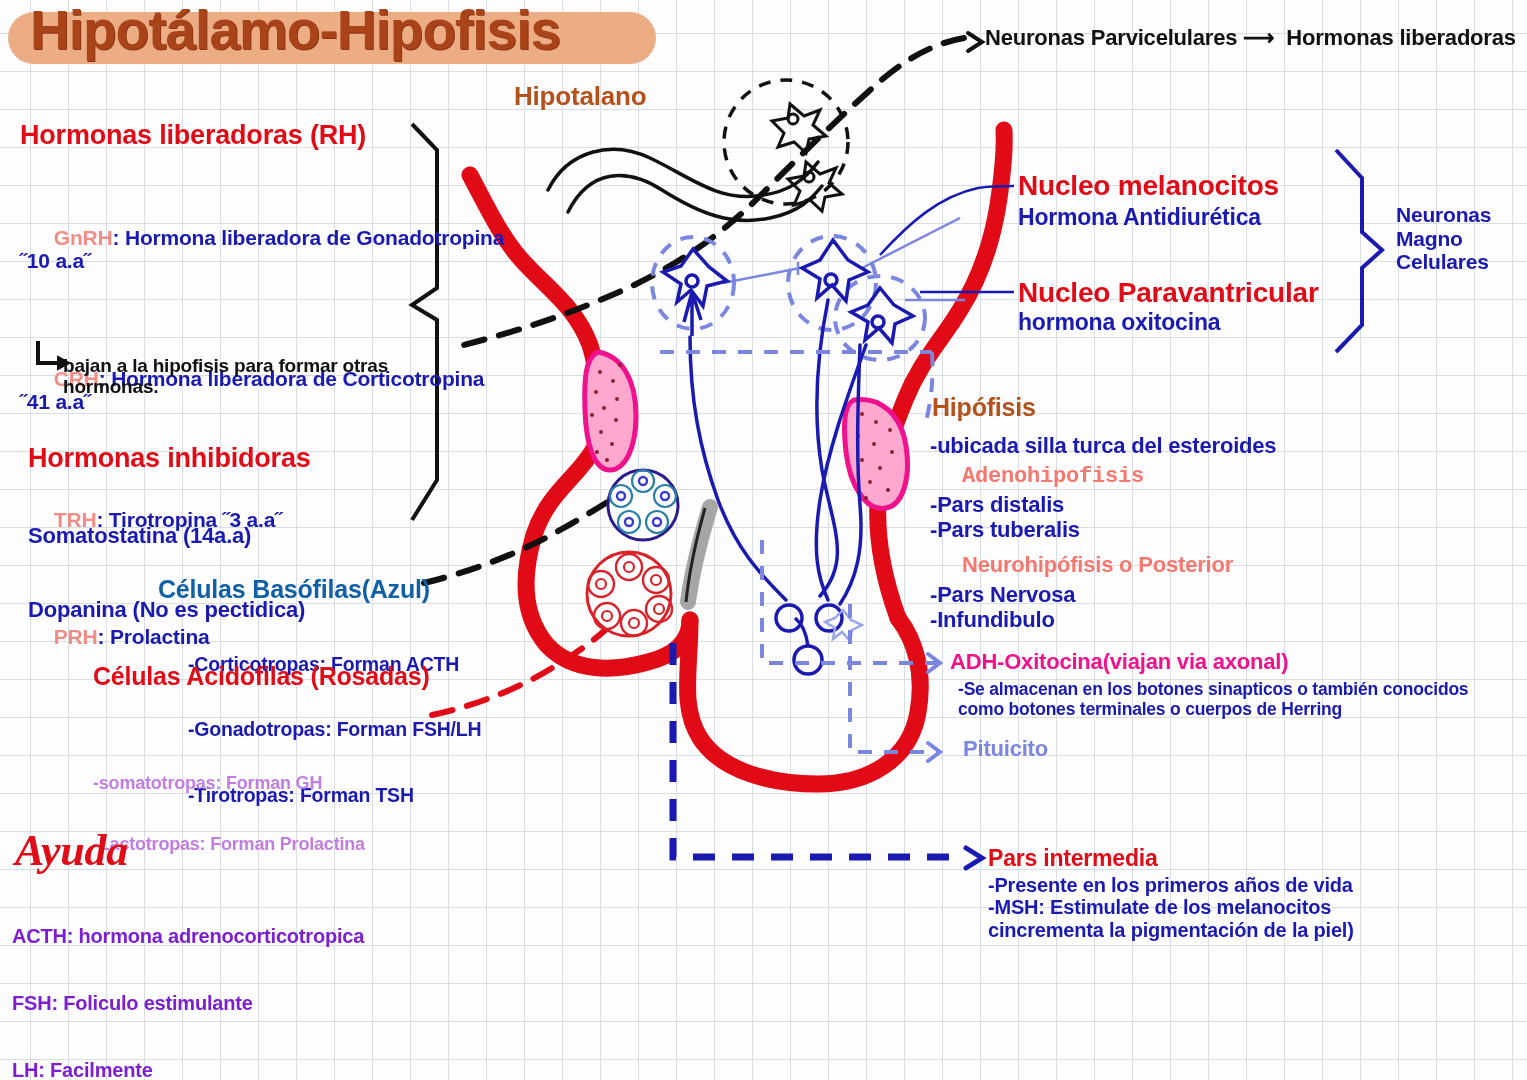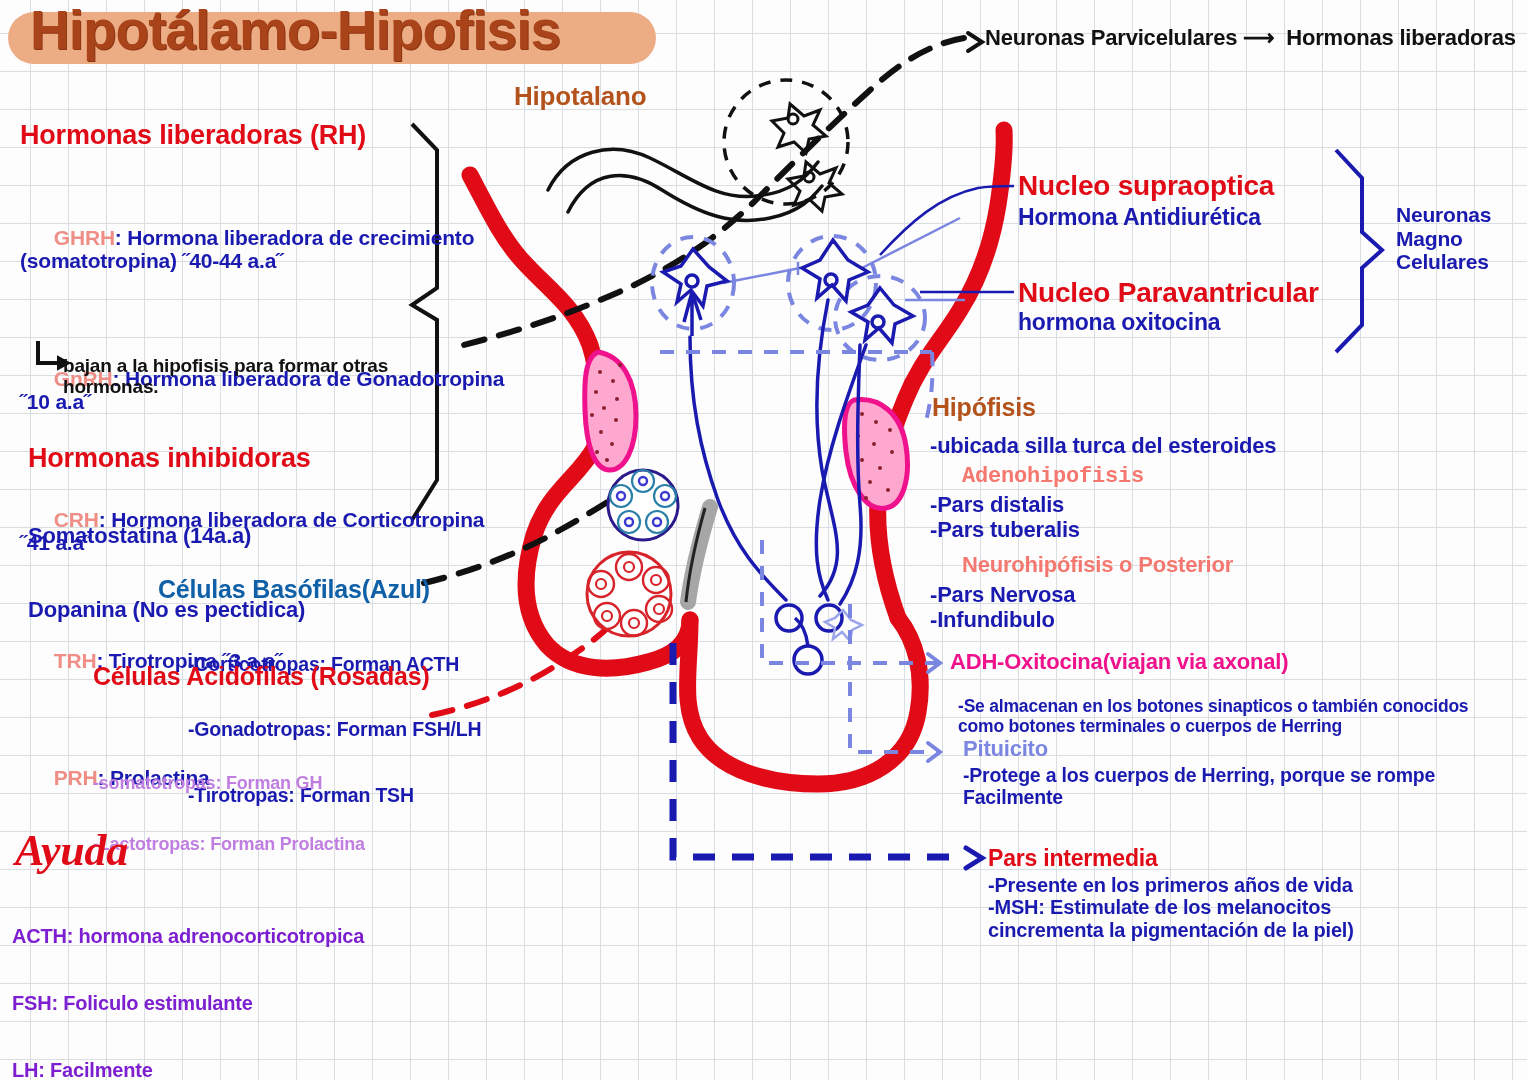--- a/index.html
+++ b/index.html
@@ -95,21 +95,21 @@
   #para-sub    { left: 1018px; top: 310px; font-size: 23px; }
   #magno-lbl   { left: 1396px; top: 203px; font-size: 21px; }
 
   #hipo-list-1 { left: 930px; top: 434px; font-size: 22px; }
   #adeno-lbl   { left: 962px; top: 465px; font-size: 22px; font-family: Liberation Mono, monospace; }
   #hipo-list-2 { left: 930px; top: 493px; font-size: 22px; }
   #neuro-lbl   { left: 962px; top: 553px; font-size: 22px; }
   #hipo-list-3 { left: 930px; top: 583px; font-size: 22px; }
 
   #adh-title   { left: 950px; top: 650px; font-size: 22px; }
-  #adh-sub     { left: 958px; top: 680px; font-size: 17.5px; margin-top: 17px; }
+  #adh-sub     { left: 958px; top: 680px; font-size: 17.5px; }
   #pitu-title  { left: 963px; top: 737px; font-size: 22px; }
   #pitu-sub    { left: 963px; top: 765px; font-size: 19.5px; }
   #parsint-title { left: 988px; top: 846px; font-size: 23px; }
   #parsint-sub   { left: 988px; top: 874px; font-size: 20px; }
 </style>
 </head>
 <body>
 
 <div id="page">
 
@@ -309,24 +309,20 @@
 
   <div id="title-banner"></div>
   <div class="txt" id="title-text">Hipotálamo-Hipofisis</div>
 
   <div class="txt brown" id="hipotalano-lbl">Hipotalano</div>
   <div class="txt brown" id="hipofisis-lbl">Hipófisis</div>
 
   <div class="txt red sec-head-red" id="rh-title">Hormonas liberadoras (RH)</div>
   <div class="txt" id="rh-list">
     <div>
-      <span class="pink">GHRH</span><span class="blue">: Hormona liberadora de crecimiento
-(somatotropina) ˝40-44 a.a˝</span>
-    </div>
-    <div>
       <span class="pink">GnRH</span><span class="blue">: Hormona liberadora de Gonadotropina
 ˝10 a.a˝</span>
     </div>
     <div>
       <span class="pink">CRH</span><span class="blue">: Hormona liberadora de Corticotropina
 ˝41 a.a˝</span>
     </div>
     <div>
       <span class="pink">TRH</span><span class="blue">: Tirotropina ˝3 a.a˝</span>
     </div>
@@ -360,40 +356,38 @@
   <div class="txt violet" id="ayuda-list">
     <div>ACTH: hormona adrenocorticotropica</div>
     <div>FSH: Foliculo estimulante</div>
     <div>LH: Facilmente</div>
     
     
   </div>
 
   <div class="txt black" id="parvi-line">Neuronas Parvicelulares ⟶  Hormonas liberadoras</div>
 
-  <div class="txt red" id="supra-title">Nucleo supraoptica</div>
+  <div class="txt red" id="supra-title">Nucleo melanocitos</div>
   <div class="txt blue" id="supra-sub">Hormona Antidiurética</div>
   <div class="txt red" id="para-title">Nucleo Paravantricular</div>
   <div class="txt blue" id="para-sub">hormona oxitocina</div>
   <div class="txt blue" id="magno-lbl">Neuronas
 Magno
 Celulares</div>
 
   <div class="txt blue" id="hipo-list-1">-ubicada silla turca del esteroides</div>
   <div class="txt salmon" id="adeno-lbl">Adenohipofisis</div>
   <div class="txt blue" id="hipo-list-2">-Pars distalis
 -Pars tuberalis</div>
   <div class="txt salmon" id="neuro-lbl">Neurohipófisis o Posterior</div>
   <div class="txt blue" id="hipo-list-3">-Pars Nervosa
 -Infundibulo</div>
 
   <div class="txt magenta" id="adh-title">ADH-Oxitocina(viajan via axonal)</div>
   <div class="txt blue" id="adh-sub">-Se almacenan en los botones sinapticos o también conocidos
 como botones terminales o cuerpos de Herring</div>
   <div class="txt peri" id="pitu-title">Pituicito</div>
-  <div class="txt blue" id="pitu-sub">-Protege a los cuerpos de Herring, porque se rompe
-Facilmente</div>
   <div class="txt red" id="parsint-title">Pars intermedia</div>
   <div class="txt blue" id="parsint-sub">-Presente en los primeros años de vida
 -MSH: Estimulate de los melanocitos
 cincrementa la pigmentación de la piel)</div>
 
 </div>
 
 </body></html>

